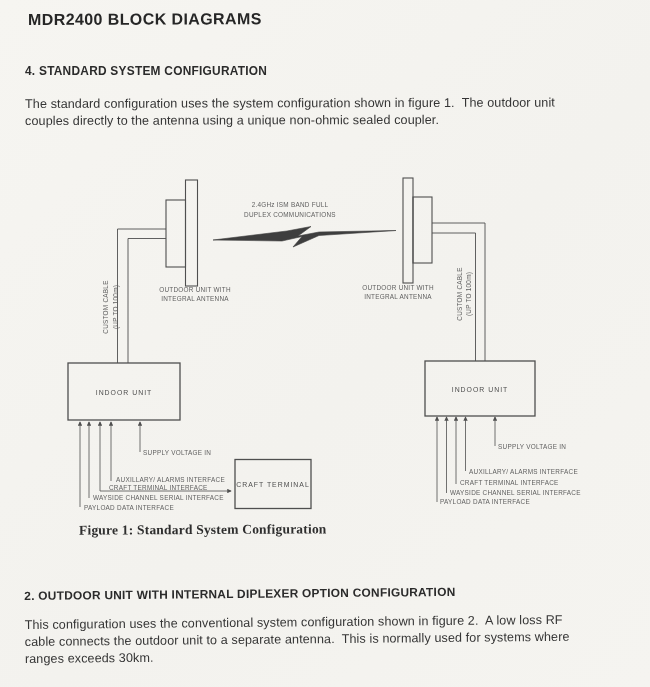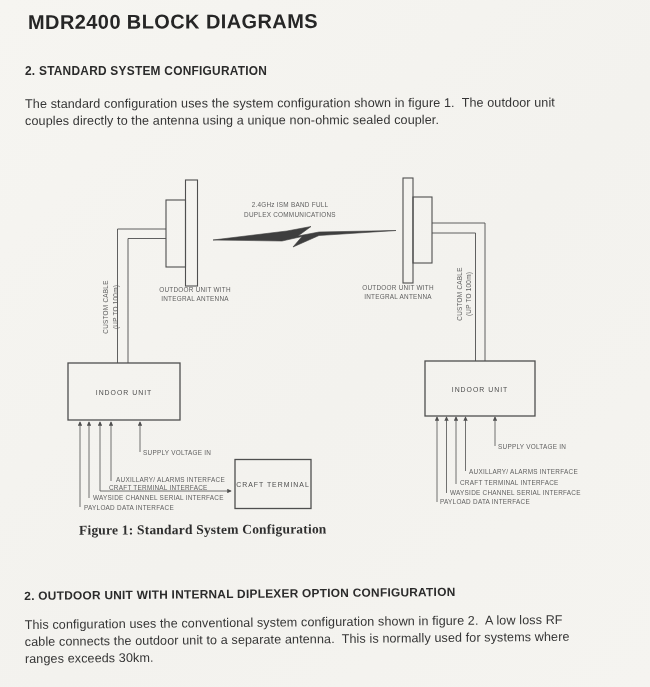--- a/index.html
+++ b/index.html
@@ -3,21 +3,21 @@
 <meta charset="utf-8">
 <style>
   html,body{margin:0;padding:0;}
   body{
     width:650px;height:687px;position:relative;overflow:hidden;
     background:linear-gradient(135deg,#f6f5f1 0%,#f3f2ee 55%,#f5f4f0 100%);
     font-family:"Liberation Sans",sans-serif;color:#323232;
   }
   .abs{position:absolute;}
   .page-title{
-    left:28px;top:11px;font-size:20px;font-weight:bold;color:#262626;
+    left:28px;top:11px;font-size:16px;font-weight:bold;color:#262626;
     letter-spacing:.4px;transform:rotate(-.2deg);transform-origin:left top;
   }
   .sec-heading{
     font-size:11.9px;font-weight:bold;color:#2b2b2b;letter-spacing:.25px;
   }
   .h1{left:25px;top:64px;}
   .body-text{
     font-size:12.6px;line-height:17px;color:#353535;white-space:pre-wrap;
     letter-spacing:.1px;
   }
@@ -37,21 +37,21 @@
   .bolt{fill:#3e3e3e;stroke:#3e3e3e;stroke-width:.6;stroke-linejoin:round;}
   text.dlabel{font-family:"Liberation Sans",sans-serif;font-size:6.4px;fill:#5e5e5e;letter-spacing:.25px;}
   text.dlabel-box{font-family:"Liberation Sans",sans-serif;font-size:6.9px;fill:#4d4d4d;letter-spacing:1px;}
   .mid{text-anchor:middle;}
 </style>
 </head>
 <body>
 
 <div class="abs page-title">MDR2400 BLOCK DIAGRAMS</div>
 
-<div class="abs sec-heading h1">2. STANDARD SYSTEM CONFIGURATION</div>
+<div class="abs sec-heading h1">4. STANDARD SYSTEM CONFIGURATION</div>
 <div class="abs body-text p1">The standard configuration uses the system configuration shown in figure 1.  The outdoor unit
 couples directly to the antenna using a unique non-ohmic sealed coupler.</div>
 
 <svg class="diagram" width="650" height="687" viewBox="0 0 650 687" xmlns="http://www.w3.org/2000/svg">
   <defs>
     <marker id="arr" viewBox="0 0 10 10" refX="8.5" refY="5" markerWidth="5.5" markerHeight="5.5" orient="auto">
       <path d="M0,0 L10,5 L0,10 z" fill="#4f4f4f"></path>
     </marker>
   </defs>
 

